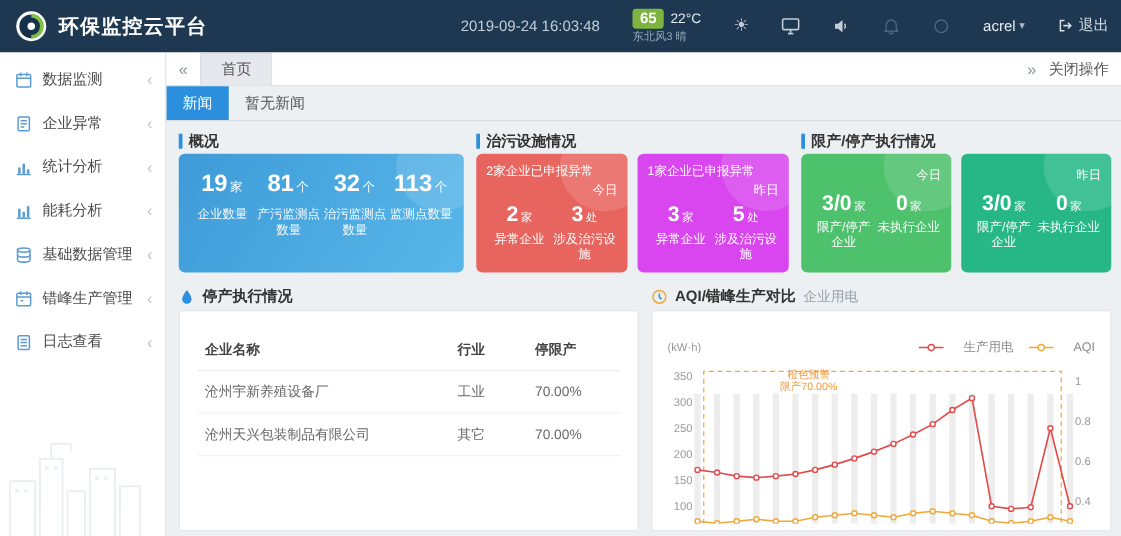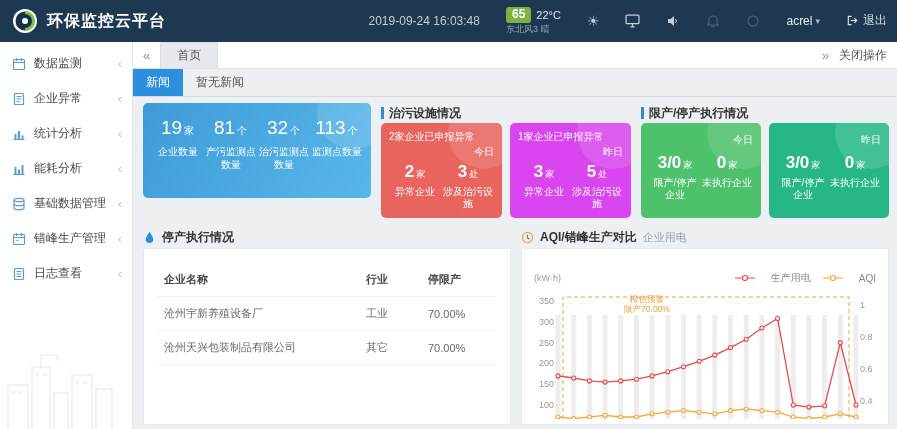--- a/index.html
+++ b/index.html
@@ -50,29 +50,29 @@
   .panels{flex:1;padding:6px 8px 4px 10px;display:flex;flex-direction:column;min-height:0}
   .prow1{display:flex;gap:10px;flex:none}
   .pgroup{display:flex;flex-direction:column}
   .ptitle{display:flex;align-items:center;gap:5px;font-size:12px;color:#333;font-weight:600;height:20px}
   .pbar{width:3px;height:12px;background:#2b8fdd;flex:none}
   .card{position:relative;overflow:hidden;border-radius:5px;color:#fff}
   .card::after{content:"";position:absolute;right:-18px;top:-26px;width:72px;height:72px;border-radius:50%;background:rgba(255,255,255,.13)}
   .blue-card{height:95px;background:linear-gradient(120deg,#3e9bd8,#58b7e9);padding:12px 8px 8px}
   .bstats{display:flex;justify-content:space-between;text-align:center;margin-top:2px}
   .bstat{width:25%}
-  .num{font-size:19px;font-weight:normal}
+  .num{font-size:19px;font-weight:bold}
   .unit{font-size:10px;margin-left:2px}
   .blabel{font-size:10px;margin-top:7px;line-height:1.25;opacity:.95;width:54px;margin-left:auto;margin-right:auto}
   .cards2{display:flex;gap:8px}
   .mini{height:95px;flex:1;padding:7px 8px}
   .chead{font-size:10px;white-space:nowrap;position:relative;z-index:1}
   .cday{font-size:10px;text-align:right;margin-top:1px;position:relative;z-index:1}
   .mini.nohead .cday{margin-top:3px}
-  .cstats{display:flex;justify-content:space-between;margin-top:3px;text-align:center;position:relative;z-index:1}
+  .cstats{display:flex;justify-content:center;margin-top:3px;text-align:center;position:relative;z-index:1}
   .mini.nohead .cstats{margin-top:6px}
   .num2{font-size:17px;font-weight:bold}
   .unit2{font-size:9px;margin-left:2px}
   .clabel{font-size:10px;margin-top:4px;line-height:1.2;width:52px;margin-left:auto;margin-right:auto}
 
   
   .prow2{display:flex;gap:10px;margin-top:8px;flex:1;min-height:0}
   .panel{display:flex;flex-direction:column;min-height:0}
   .ptitle2{display:flex;align-items:center;gap:6px;height:22px;font-size:12px;color:#333;font-weight:600;flex:none}
   .sub{color:#98a2ac;font-weight:normal;font-size:11px}
@@ -271,20 +271,24 @@
     <div class="newsrow">
       <span class="tab-news">新闻</span>
       <span class="tab-empty">暂无新闻</span>
     </div>
 
     <div class="panels">
 
       <div class="prow1">
 
         <section class="pgroup" style="width:228px">
+          <div class="ptitle">
+            <span class="pbar"></span>
+            <span>概况</span>
+          </div>
           <div class="card blue-card">
             <div class="bstats">
               <div class="bstat">
                 <div><span class="num">19</span><span class="unit">家</span></div>
                 <div class="blabel">企业数量</div>
               </div>
               <div class="bstat">
                 <div><span class="num">81</span><span class="unit">个</span></div>
                 <div class="blabel">产污监测点数量</div>
               </div>

